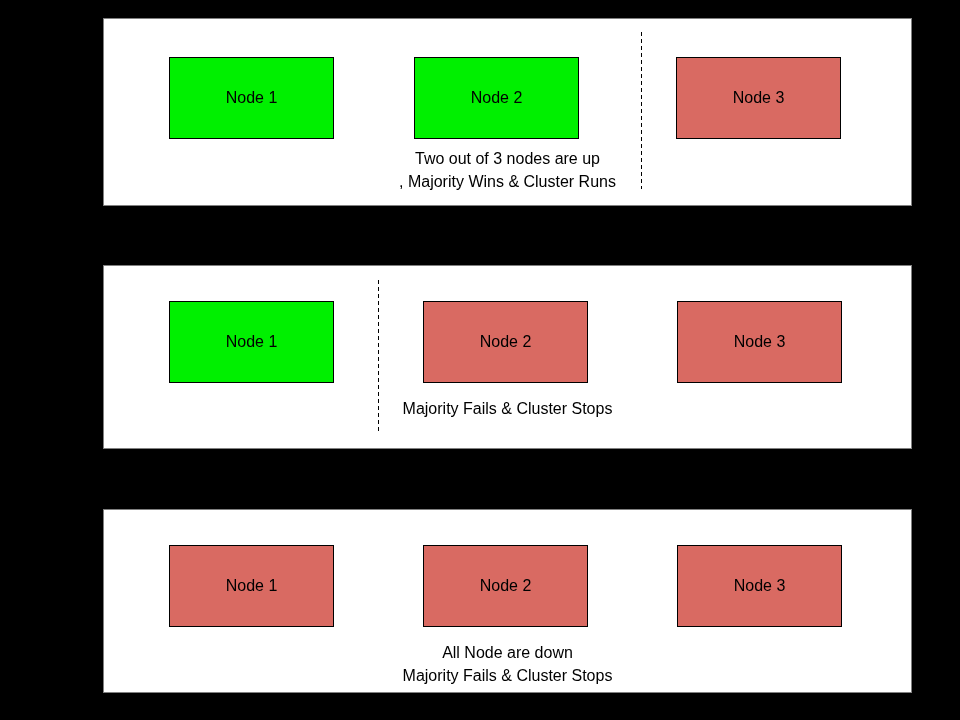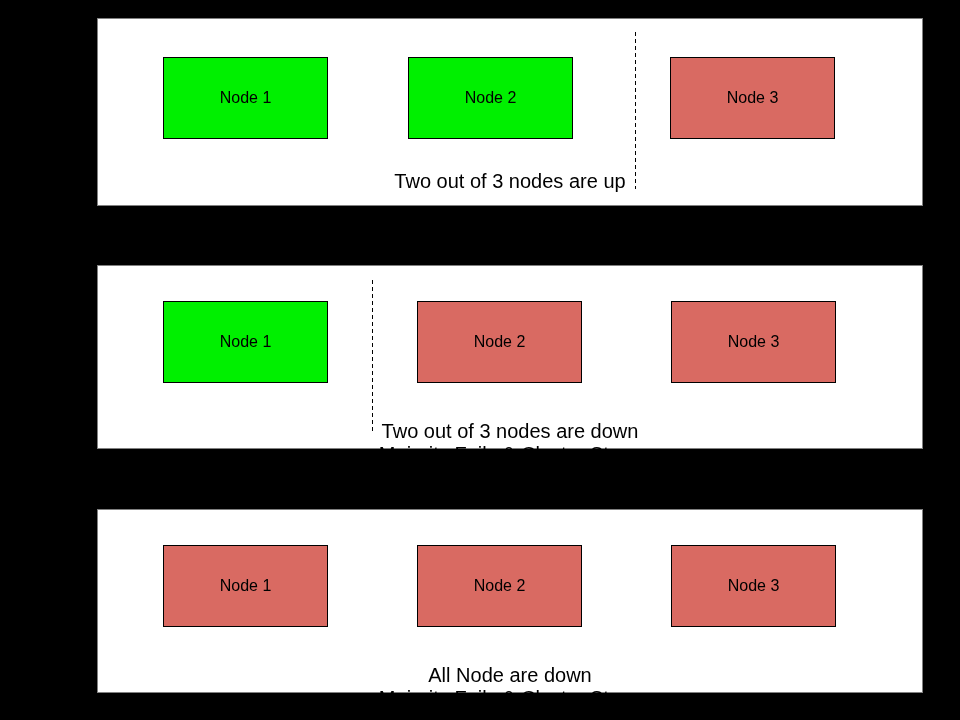--- a/index.html
+++ b/index.html
@@ -12,26 +12,25 @@
     overflow: hidden;
     position: relative;
   }
   .stage {
     position: absolute;
     left: 0; top: 0;
     width: 960px; height: 720px;
   }
   .panel {
     position: absolute;
-    left: 97px;
+    left: 103px;
     width: 807px;
     background: #ffffff;
     border: 1px solid #808080;
     box-sizing: content-box;
-    padding-left: 17px;
   }
   .node {
     position: absolute;
     width: 163px;
     height: 80px;
     border: 1px solid #000000;
     display: flex;
     align-items: center;
     justify-content: center;
   }
@@ -47,60 +46,59 @@
       to bottom,
       #000000 0px, #000000 4px,
       transparent 4px, transparent 7px
     );
   }
   .caption {
     position: absolute;
     left: 0;
     width: 100%;
     text-align: center;
-    font-size: 20px;
+    font-size: 16px;
     line-height: 23px;
     color: #000000;
-    margin-top: 23px;
   }
 </style>
 </head>
 <body style="background: rgb(0, 0, 0);">
 
 <div class="stage">
 
   <div class="panel" style="top:18px; height:186px;">
     <div class="node" style="left: 65px; top: 38px; background-color: rgb(0, 240, 0);">
       <span class="node-label">Node 1</span>
     </div>
     <div class="node" style="left: 310px; top: 38px; background-color: rgb(0, 240, 0);">
       <span class="node-label">Node 2</span>
     </div>
     <div class="node" style="left: 572px; top: 38px; background-color: rgb(217, 106, 98);">
       <span class="node-label">Node 3</span>
     </div>
     <div class="divider" style="left:537px; top:13px; height:157px;"></div>
     <div class="caption" style="top:128px;">
       <div>Two out of 3 nodes are up</div>
+      <div>, Majority Wins &amp; Cluster Runs</div>
     </div>
   </div>
 
   <div class="panel" style="top:265px; height:182px;">
     <div class="node" style="left: 65px; top: 35px; background-color: rgb(0, 240, 0);">
       <span class="node-label">Node 1</span>
     </div>
     <div class="node" style="left: 319px; top: 35px; background-color: rgb(217, 106, 98);">
       <span class="node-label">Node 2</span>
     </div>
     <div class="node" style="left: 573px; top: 35px; background-color: rgb(217, 106, 98);">
       <span class="node-label">Node 3</span>
     </div>
     <div class="divider" style="left:274px; top:14px; height:154px;"></div>
     <div class="caption" style="top:131px;">
-      <div>Two out of 3 nodes are down</div>
       <div>Majority Fails &amp; Cluster Stops</div>
     </div>
   </div>
 
   <div class="panel" style="top:509px; height:182px;">
     <div class="node" style="left: 65px; top: 35px; background-color: rgb(217, 106, 98);">
       <span class="node-label">Node 1</span>
     </div>
     <div class="node" style="left: 319px; top: 35px; background-color: rgb(217, 106, 98);">
       <span class="node-label">Node 2</span>

